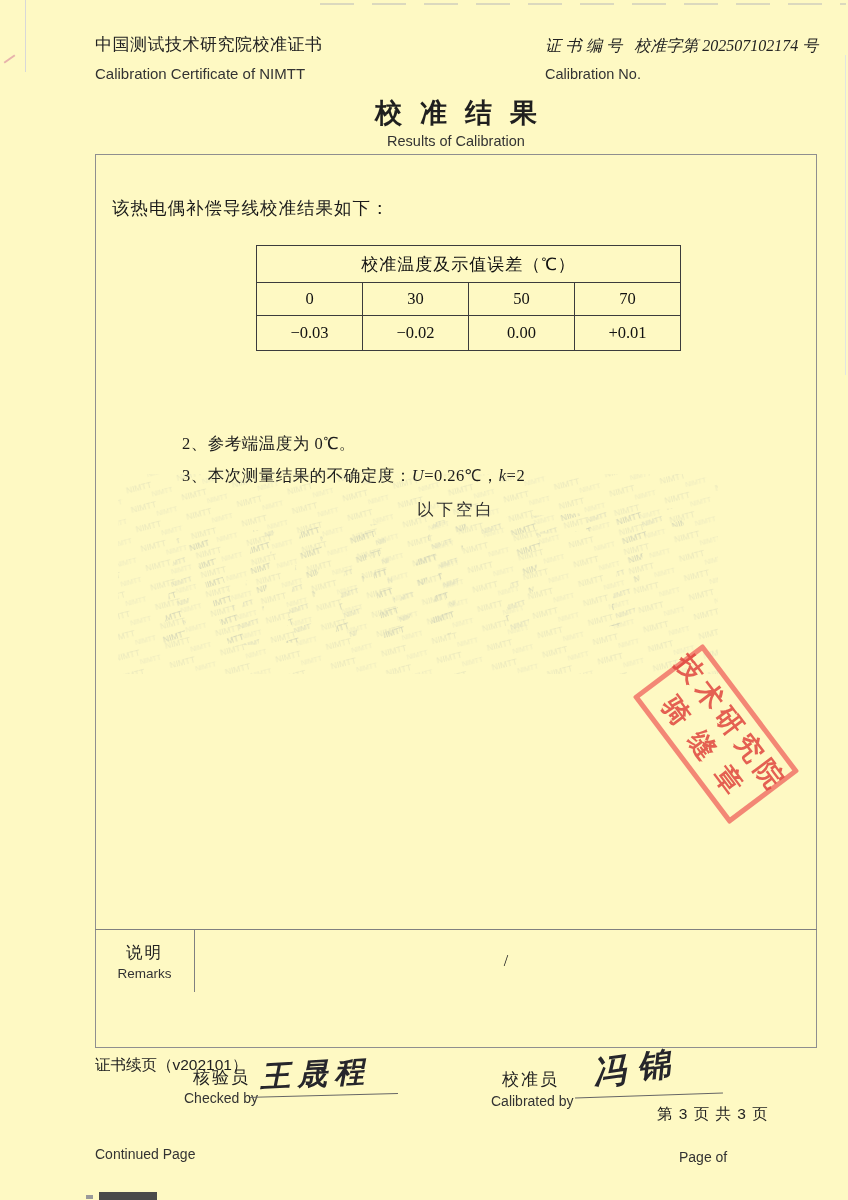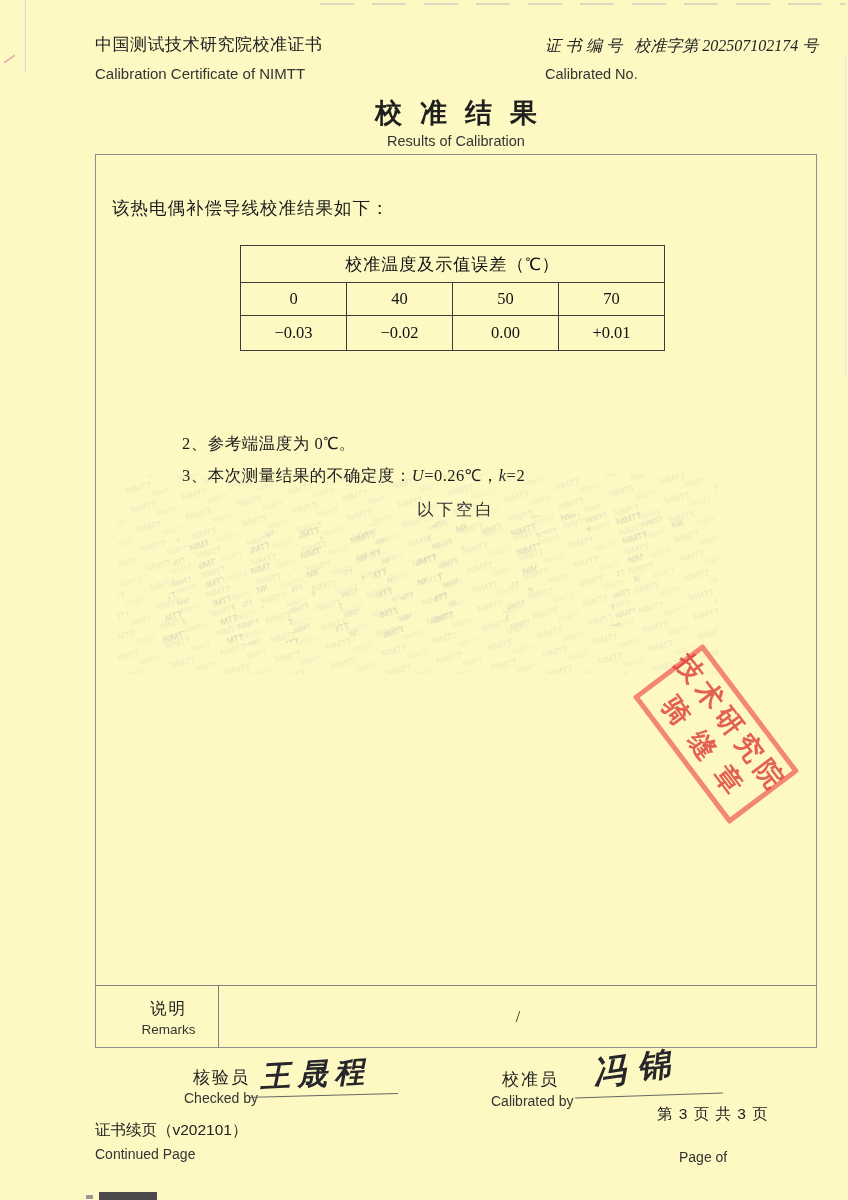--- a/index.html
+++ b/index.html
@@ -26,21 +26,21 @@
   .title-zh { left:95px; top:95px; width:722px; text-align:center;
     font-size:27px; font-weight:600; letter-spacing:18px; text-indent:18px; color:#1f1f1f; }
   .title-en { left:95px; top:133px; width:722px; text-align:center; font-size:14.5px; color:#333; }
 
   
   .main-box { left:95px; top:154px; width:722px; height:894px; border:1px solid #8f8f8f; }
 
   .intro { left:112px; top:196px; font-size:17.5px; color:#1a1a1a; letter-spacing:1px; }
 
   
-  .cal-table { left:240px; top:245px; border-collapse:collapse; color:#111; }
+  .cal-table { left:256px; top:245px; border-collapse:collapse; color:#111; }
   .cal-table td { border:1.6px solid #3c3c3c; width:106px; text-align:center;
       font-size:16.5px; font-family:"Liberation Serif", serif; }
   .cal-table .th td { height:37px; font-size:17px; letter-spacing:1px; }
   .cal-table .r1 td { height:33px; }
   .cal-table .r2 td { height:35px; }
 
   
   .note { font-size:16.5px; color:#1c1c1c; letter-spacing:0.5px; white-space:nowrap; }
   .note .it { font-style:italic; }
   .note1 { left:133px; top:396px; }
@@ -54,22 +54,22 @@
 
   
   .stamp-border { left:636px; top:690px; width:160px; height:88px;
       border:5px solid rgba(240,106,98,0.8); border-radius:2px; transform:rotate(53deg); }
   .stamp-text { left:596px; top:698px; width:240px; height:74px; transform:rotate(53deg);
       color:rgba(224,74,66,0.88); text-align:center; font-weight:700; line-height:36px; }
   .stamp-text .l1 { font-size:27px; letter-spacing:6px; }
   .stamp-text .l2 { font-size:27px; letter-spacing:16px; text-indent:16px; }
 
   
-  .remarks-row { left:95px; top:985px; width:722px; height:63px;
-      border-top:1px solid #808080; display:flex;padding-left:24px; }
+  .remarks-row { left:95px; top:929px; width:722px; height:63px;
+      border-top:1px solid #808080; display:flex; }
   .remarks-cell { width:100px; border-right:1px solid #808080;
       display:flex; flex-direction:column; align-items:center; justify-content:center; }
   .remarks-cell .zh { font-size:16.5px; letter-spacing:2px; color:#222; }
   .remarks-cell .en { font-size:13.5px; margin-top:2px; color:#333; }
   .remarks-value { flex:1; display:flex; align-items:center; justify-content:center;
       font-size:16px; color:#222; }
 
   
   .sig-zh { font-size:17px; letter-spacing:2px; color:#222; }
   .sig-en { font-size:14px; color:#333; }
@@ -78,21 +78,21 @@
   .sig-checked-zh { left:193px; top:1066px; }
   .sig-checked-en { left:184px; top:1090px;text-align:right; }
   .sig-checked-name { left:260px; top:1054px; font-size:30px; letter-spacing:7px; transform:rotate(-3deg); }
   .sig-line1 { left:250px; top:1095px; width:148px; transform:rotate(-1.5deg); }
   .sig-cal-zh { left:502px; top:1068px; }
   .sig-cal-en { left:491px; top:1093px; }
   .sig-cal-name { left:592px; top:1046px; font-size:33px; letter-spacing:12px; transform:rotate(-8deg); }
   .sig-line2 { left:575px; top:1095px; width:148px; transform:rotate(-2deg); }
 
   
-  .foot-left-zh { left:95px; top:1120px; font-size:15.5px; color:#222; }
+  .foot-left-zh { left:95px; top:1055px; font-size:15.5px; color:#222; }
   .foot-left-en { left:95px; top:1146px; font-size:14px; color:#333; }
   .foot-right-zh { left:657px; top:1104px; font-size:15.5px; letter-spacing:1px; color:#222; }
   .foot-right-en { left:679px; top:1149px; font-size:14px; color:#333; }
 
   
   .art-top { left:320px; top:3px; width:526px; height:2px; opacity:0.5;
       background:repeating-linear-gradient(90deg,#b9b9b9 0 34px, transparent 34px 52px); }
   .art-left-v { left:25px; top:0; width:1px; height:72px; background:#d8d8d8; }
   .art-pink { left:3px; top:58px; width:13px; height:2px; background:#e7b3ac; transform:rotate(-35deg); }
   .art-right-v { left:845px; top:55px; width:1px; height:320px; background:#e3e3e3; }
@@ -113,38 +113,38 @@
 
   <div class="abs hdr-left">
     <div class="zh sans">中国测试技术研究院校准证书</div>
     <div class="en sans">Calibration Certificate of NIMTT</div>
   </div>
   <div class="abs hdr-right">
     <div class="row1">
       <span class="sans">证 书 编 号</span>
       <span class="num">校准字第 202507102174 号</span>
     </div>
-    <div class="en sans">Calibrated No.</div>
+    <div class="en sans">Calibration No.</div>
   </div>
 
   <div class="abs title-zh sans">校准结果</div>
   <div class="abs title-en sans">Results of Calibration</div>
 
   <div class="abs main-box"></div>
 
   <p class="abs intro serif">该热电偶补偿导线校准结果如下：</p>
 
   <table class="abs cal-table">
     <tbody>
         <tr class="th">
       <td colspan="4">校准温度及示值误差（℃）</td>
     </tr>
     <tr class="r1">
       <td>0</td>
-      <td>40</td>
+      <td>30</td>
       <td>50</td>
       <td>70</td>
     </tr>
     <tr class="r2">
       <td>−0.03</td>
       <td>−0.02</td>
       <td>0.00</td>
       <td>+0.01</td>
     </tr>
   </tbody>

